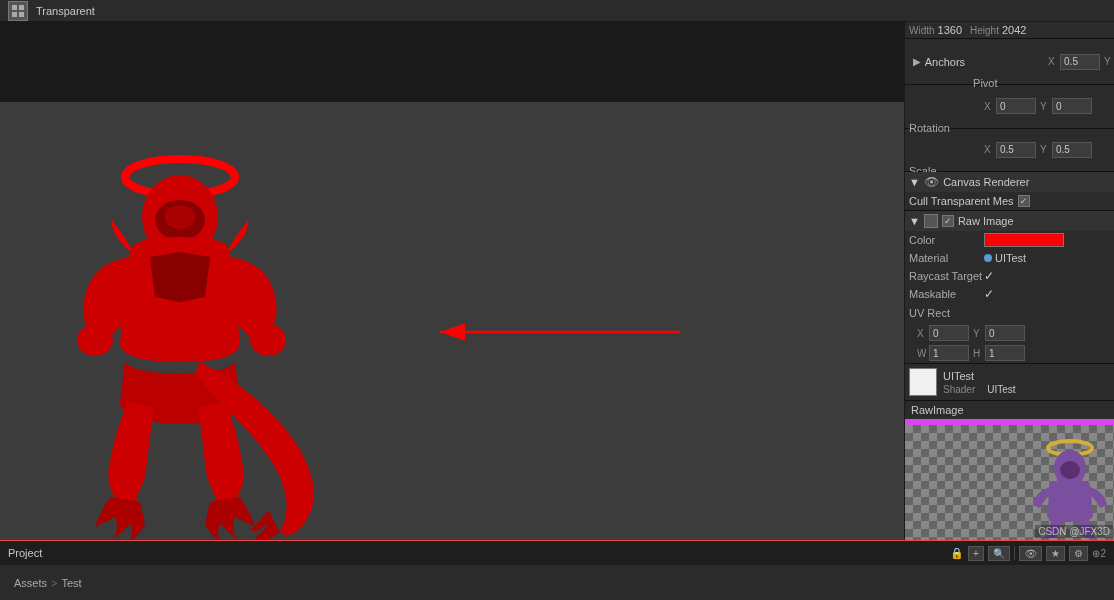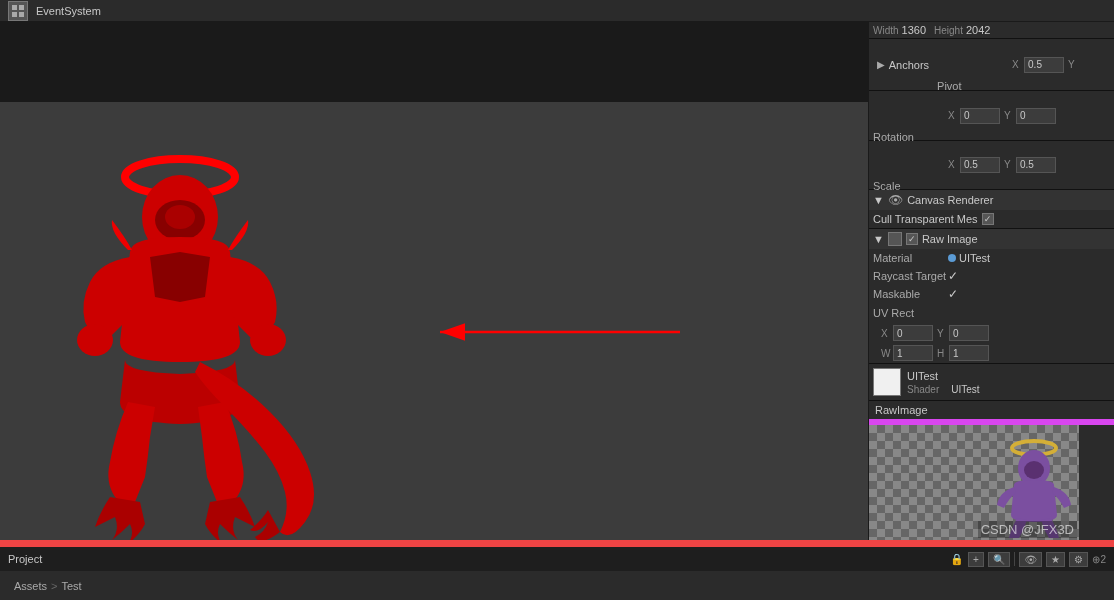--- a/index.html
+++ b/index.html
@@ -49,21 +49,21 @@
       position: absolute;
       top: 0;
       left: 0;
       width: 100%;
       height: 100%;
       pointer-events: none;
     }
 
     
     .right-panel {
-      width: 246px;
+      width: 210px;
       background: #2b2b2b;
       border-left: 1px solid #1a1a1a;
       overflow-y: auto;
       overflow-x: hidden;
       display: flex;
       flex-direction: column;
     }
 
     
     .section {
@@ -329,21 +329,21 @@
 
     .shader-value {
       color: #c8c8c8;
       font-size: 10px;
     }
 
     
     .bottom-panel {
       height: 60px;
       background: #2b2b2b;
-      border-top: 7px solid #ef4444;
+      border-top: 1px solid #ef4444;
       display: flex;
       flex-direction: column;
     }
 
     .bottom-header {
       display: flex;
       align-items: center;
       padding: 2px 8px;
       background: #1e1e1e;
       gap: 8px;
@@ -397,21 +397,21 @@
         repeating-conic-gradient(#666 0% 25%, #888 0% 50%);
       background-size: 16px 16px;
       position: relative;
       overflow: hidden;
     }
 
     .csdn-watermark {
       position: absolute;
       bottom: 2px;
       right: 2px;
-      font-size: 13px;
+      font-size: 10px;
       color: rgba(255,255,255,0.6);
       background: rgba(0,0,0,0.3);
       padding: 1px 3px;
     }
 
     
     .top-bar {
       height: 22px;
       background: #2b2b2b;
       display: flex;
@@ -473,21 +473,21 @@
 
 <div class="top-bar">
   <div class="mid-icon">
     <svg width="14" height="14" viewBox="0 0 14 14">
       <rect x="1" y="1" width="5" height="5" fill="#aaa"></rect>
       <rect x="8" y="1" width="5" height="5" fill="#aaa"></rect>
       <rect x="1" y="8" width="5" height="5" fill="#aaa"></rect>
       <rect x="8" y="8" width="5" height="5" fill="#aaa"></rect>
     </svg>
   </div>
-  <span>EventSystem</span>
+  <span>Transparent</span>
 </div>
 
 <div class="main-area">
 
   <div class="scene-area">
 
     <div class="scene-dark-top"></div>
 
     <div class="character-container">
       <svg class="character-svg" viewBox="0 0 380 480" xmlns="http://www.w3.org/2000/svg">
@@ -616,20 +616,24 @@
 
     <div class="section">
       <div class="raw-image-header">
         <span class="arrow">▼</span>
         <div class="img-icon"></div>
         <div class="checkbox checked"></div>
         <span>Raw Image</span>
       </div>
 
 
+      <div class="texture-row">
+        <span class="texture-label">Color</span>
+        <div class="color-swatch"></div>
+      </div>
 
       <div class="texture-row">
         <span class="texture-label">Material</span>
         <div class="uitest-chip">
           <div class="chip-dot"></div>
           <span>UITest</span>
         </div>
       </div>
 
       <div class="texture-row">

